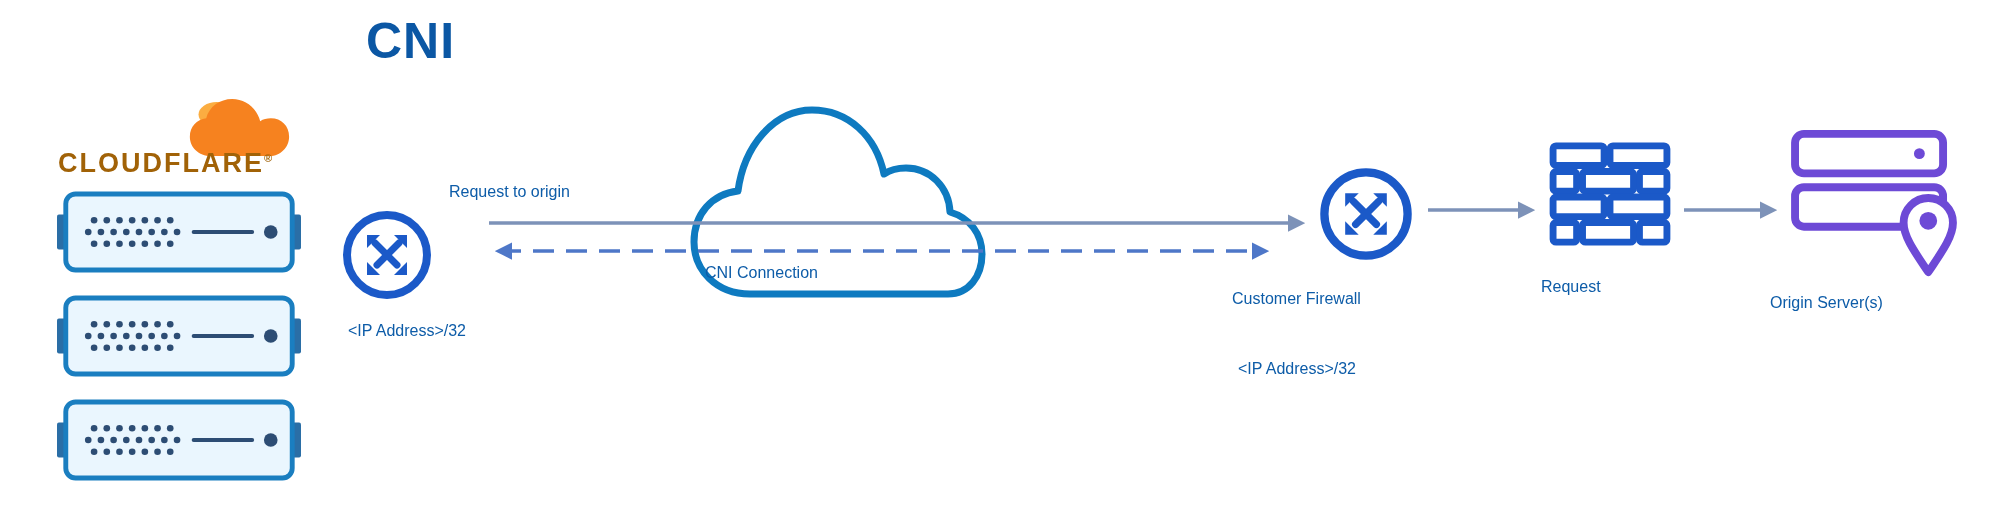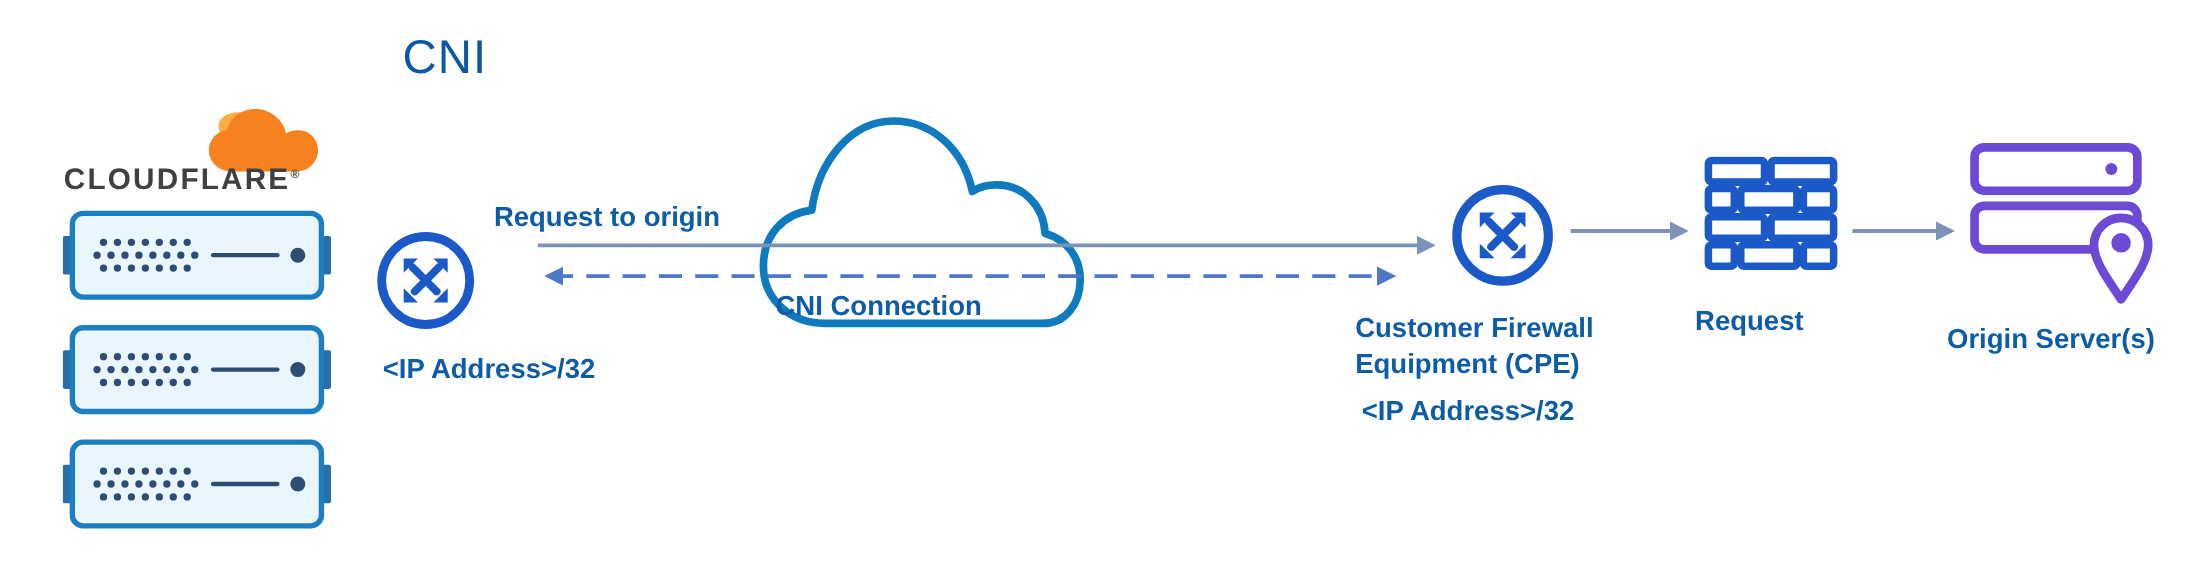--- a/index.html
+++ b/index.html
@@ -14,38 +14,38 @@
   .canvas{
     position:relative;
     width:1999px;
     height:517px;
     background:#ffffff;
     overflow:hidden;
     font-family:"Liberation Sans", sans-serif;
   }
   .abs{position:absolute;}
   .title{
-    left:366px; top:28px;
-    font-size:43px;
-    font-weight:400;
+    left:366px; top:12px;
+    font-size:50px;
+    font-weight:700;
     color:#0b57a4;
     letter-spacing:1px;
   }
   .label{
     color:var(--blue);
-    font-size:25px;
-    font-weight:700;
+    font-size:16px;
+    font-weight:400;
     white-space:nowrap;
   }
   .label.center{white-space:normal;}
   .wordmark{
     font-size:27px;
     font-weight:bold;
     letter-spacing:2px;
-    color:#404040;
+    color:#a16207;
     white-space:nowrap;
   }
   .wordmark sup{font-size:11px; vertical-align:super;}
   .cpe-label div{line-height:33px;}
   svg{display:block;}
 </style>
 </head>
 <body>
 
 <div class="canvas">
@@ -237,20 +237,19 @@
       <circle cx="140" cy="94" r="9" fill="#6d4ad6"></circle>
     </g>
   </svg>
 
   <div class="abs label" style="left:449px; top:183px;">Request to origin</div>
   <div class="abs label" style="left:348px; top:322px;">&lt;IP Address&gt;/32</div>
   <div class="abs label center" style="left:705px; top:264px; width:280px;">CNI Connection</div>
 
   <div class="abs label cpe-label" style="left:1232px; top:282px;">
     <div>Customer Firewall</div>
-    <div>Equipment (CPE)</div>
   </div>
   <div class="abs label" style="left:1238px; top:360px;">&lt;IP Address&gt;/32</div>
 
   <div class="abs label center" style="left:1541px; top:278px; width:140px;">Request</div>
   <div class="abs label center" style="left:1770px; top:294px; width:210px;">Origin Server(s)</div>
 
 </div>
 
 </body></html>

